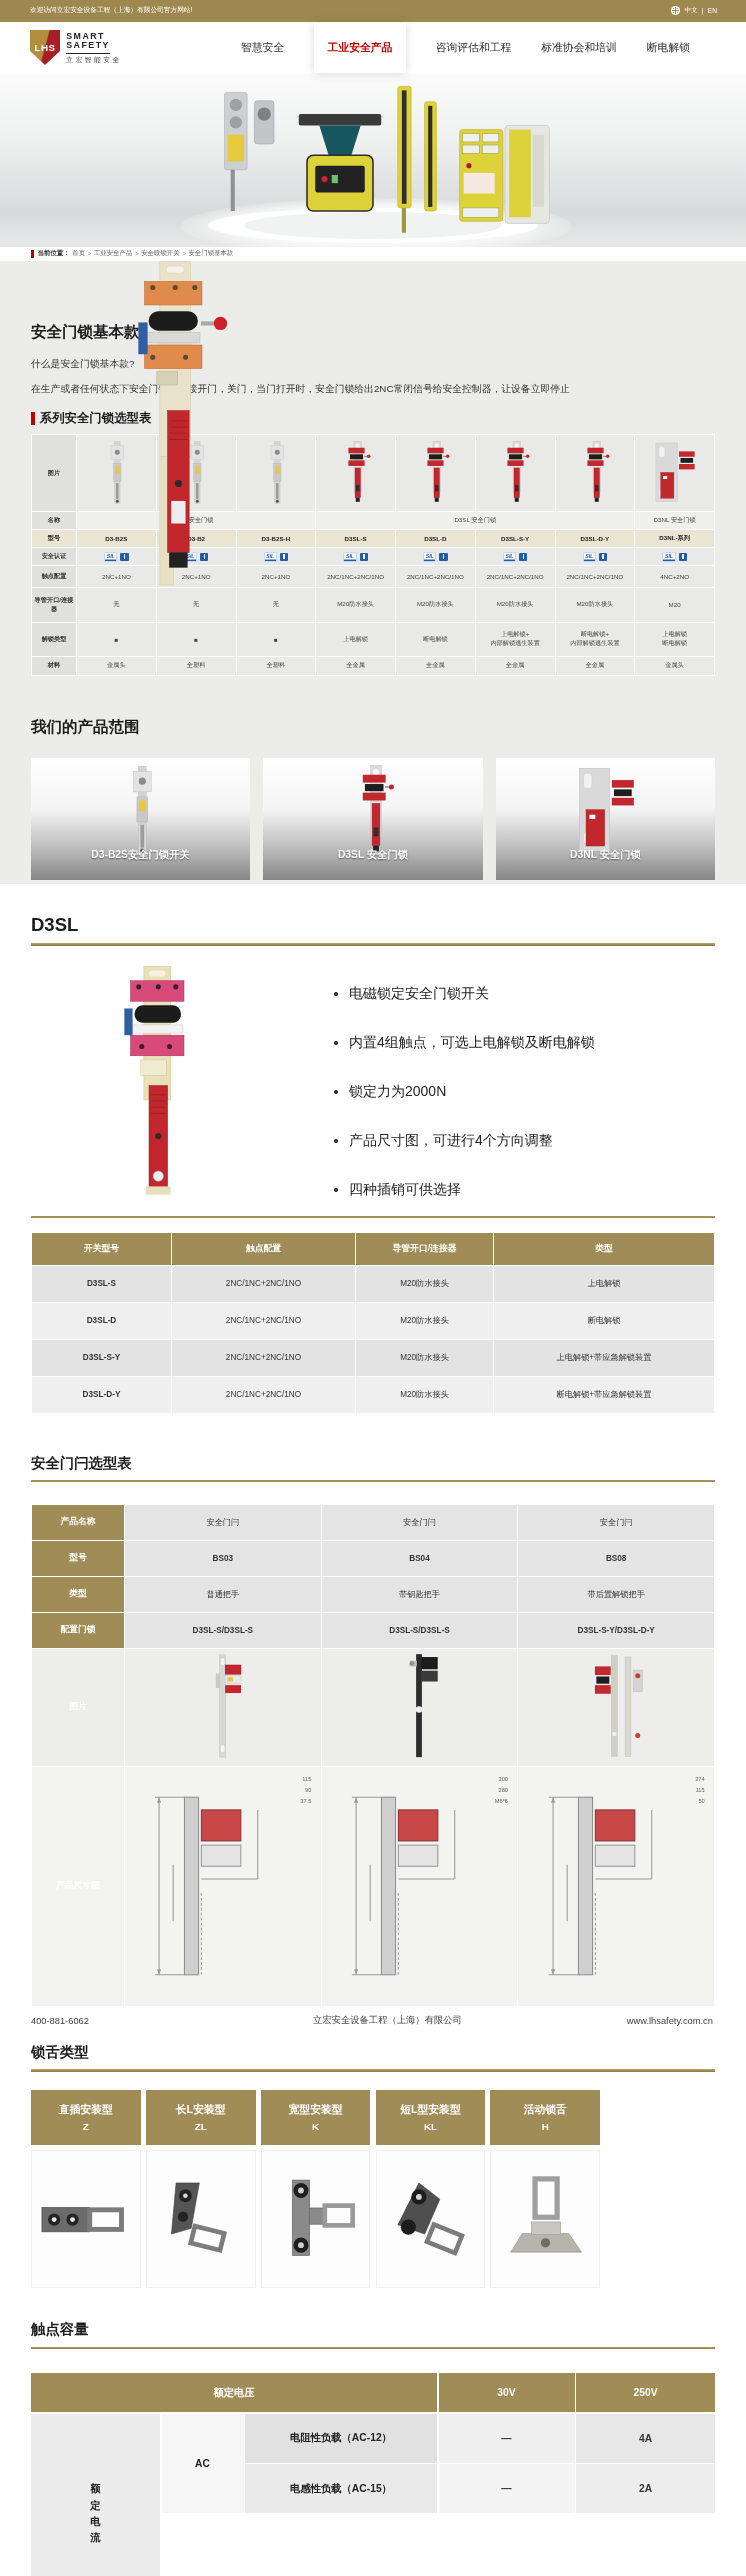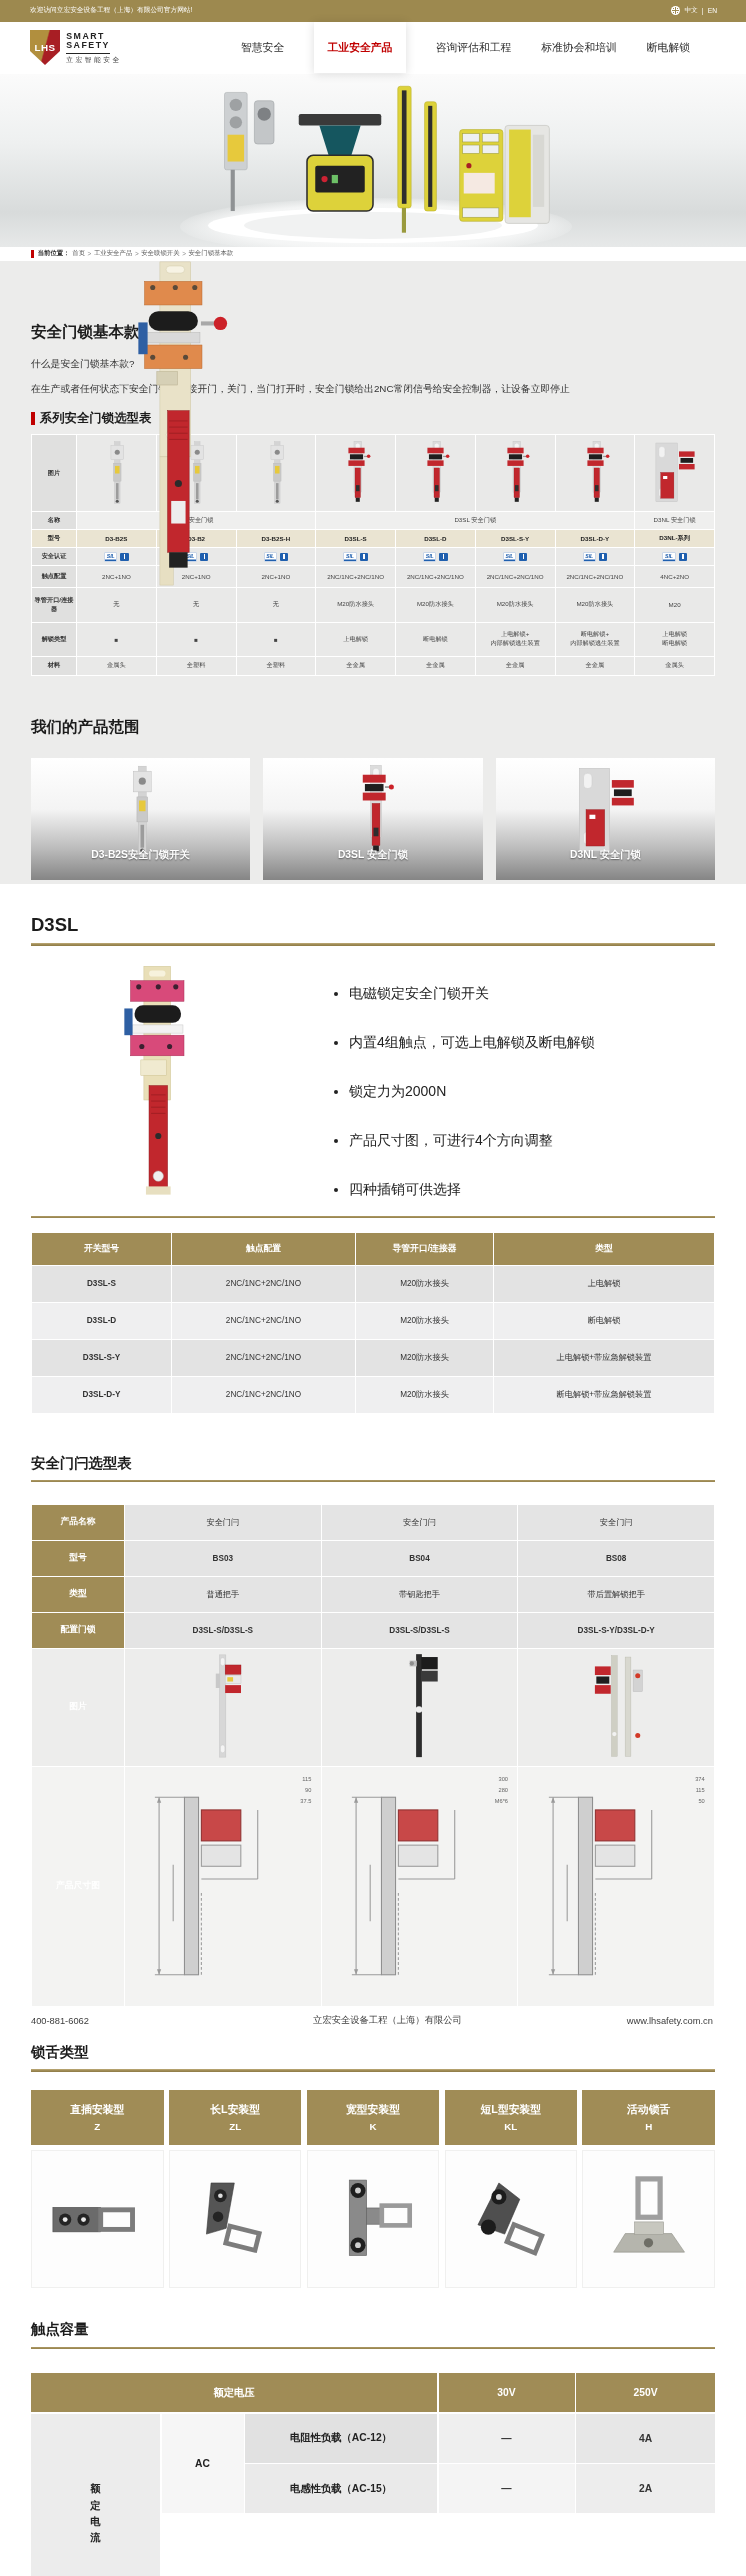--- a/index.html
+++ b/index.html
@@ -115,21 +115,21 @@
   table.bolt td.v600 { font-weight:bold; }
   .dim-wrap { position:relative; width:100%; height:100%; display:flex; align-items:center; justify-content:center; }
   .dim-labels { position:absolute; right:9.3px; top:7.2px; text-align:right; font-size:5.7px; color:#666; line-height:1.9; }
   
   .pagefooter { margin-top:7.2px; padding:0 2.1px 0 0; display:flex; align-items:center; height:13.4px;
     font-size:9.3px; color:#3c3c3c; }
   .pf-phone { width:170px; }
   .pf-company { flex:1; text-align:center; }
   .pf-site { width:139px; text-align:right; color:#3c3c3c; }
   
-  .bolt-types { display:grid; grid-template-columns:repeat(5,1fr); gap:5.2px; margin-top:18.5px; }
+  .bolt-types { display:grid; grid-template-columns:repeat(6,1fr); gap:5.2px; margin-top:18.5px; }
   .bt-head { background:#a08c56; color:#fff; height:55px; display:flex; flex-direction:column;
     align-items:center; justify-content:center; gap:4.1px; }
   .bt-name { font-size:10.8px; font-weight:bold; }
   .bt-code { font-size:9.8px; font-weight:bold; }
   .bt-img { height:138px; background:#fdfdfd; border:0.5px solid #f0f0ef; display:flex; align-items:center; justify-content:center; grid-row:2; }
   
   .cap-grid { margin-top:24px; display:grid; grid-template-columns:129px 82px 192px 136px 1fr;
     grid-template-rows:39px 49px 49px 49px 49px; gap:1.5px; background:#fff; }
   .cap-grid > div { display:flex; align-items:center; justify-content:center; font-size:10.3px; }
   .cg-gold { background:#a08c56; color:#fff; font-weight:bold; }

